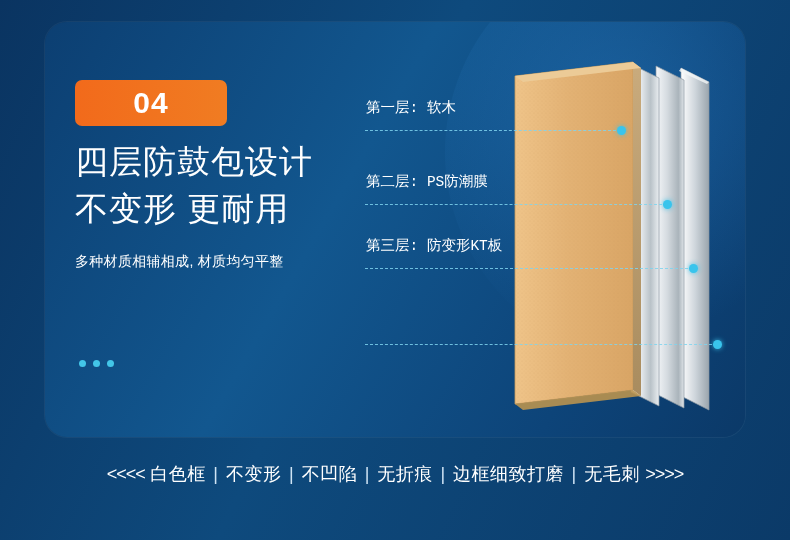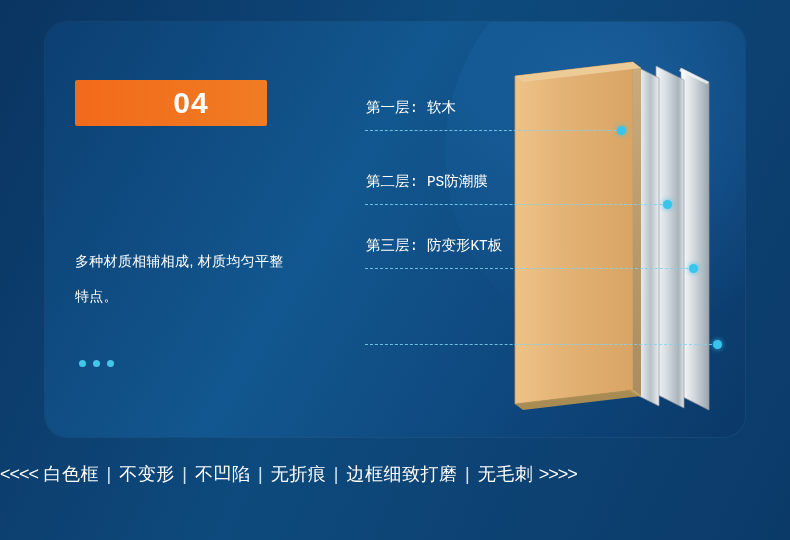--- a/index.html
+++ b/index.html
@@ -45,28 +45,27 @@
     pointer-events: none;
   }
   
   .badge {
     position: absolute;
     left: 30px;
     top: 58px;
     width: 152px;
     height: 46px;
     background: linear-gradient(90deg, #f26a1b 0%, #f07c22 100%);
-    border-radius: 2px;
+    border-radius: 7px;
     color: #ffffff;
     font-size: 30px;
     font-weight: bold;
     line-height: 46px;
     text-align: center;
     letter-spacing: 1px;
-    padding-left: 40px;
   }
   
   .headline {
     position: absolute;
     left: 30px;
     top: 116px;
     color: #ffffff;
   }
   .headline .l1, .headline .l2 {
     font-size: 33px;
@@ -141,21 +140,21 @@
     right: 10px;
     top: 38px;
     width: 250px;
     height: 350px;
   }
   .caption {
     position: absolute;
     left: 0;
     top: 462px;
     width: 790px;
-    text-align: left;
+    text-align: center;
     color: #ffffff;
     font-size: 18px;
     letter-spacing: 0.5px;
     white-space: nowrap;
   }
   .caption .arrows {
     color: #ffffff;
     letter-spacing: -1px;
   }
   .caption .sep {
@@ -165,24 +164,27 @@
 </style>
 </head>
 <body>
 
 <div class="page">
 
   <div class="card">
 
     <div class="badge">04</div>
 
+    <div class="headline">
+      <div class="l1">四层防鼓包设计</div>
+      <div class="l2">不变形 更耐用</div>
+    </div>
 
     <div class="subtext">
       <div>多种材质相辅相成, 材质均匀平整</div>
-      <div>特点。</div>
     </div>
 
     <div class="dots">
       <i></i>
       <i></i>
       <i></i>
     </div>
 
     <div class="boards">
       <svg width="250" height="360" viewBox="0 0 250 360">

